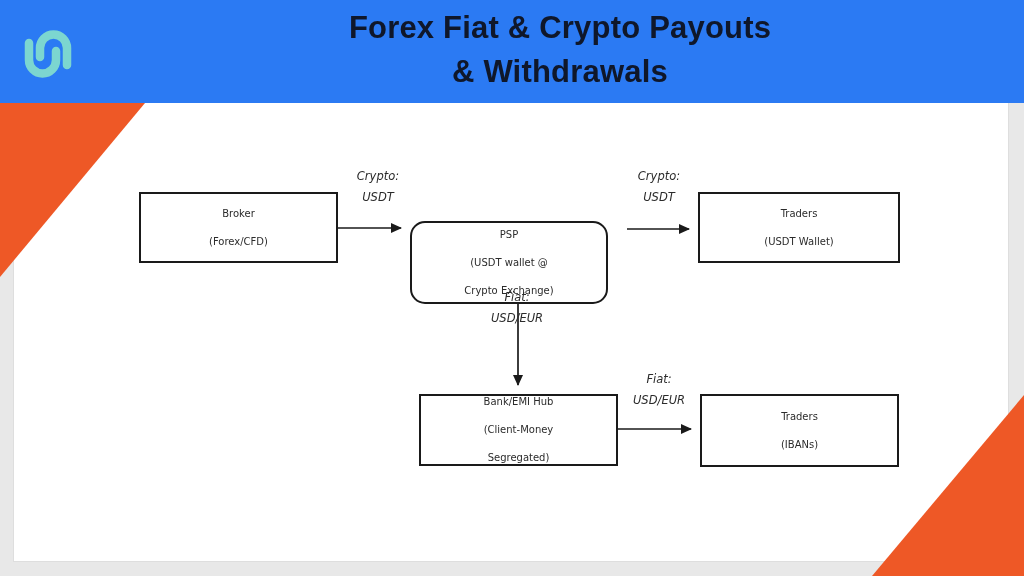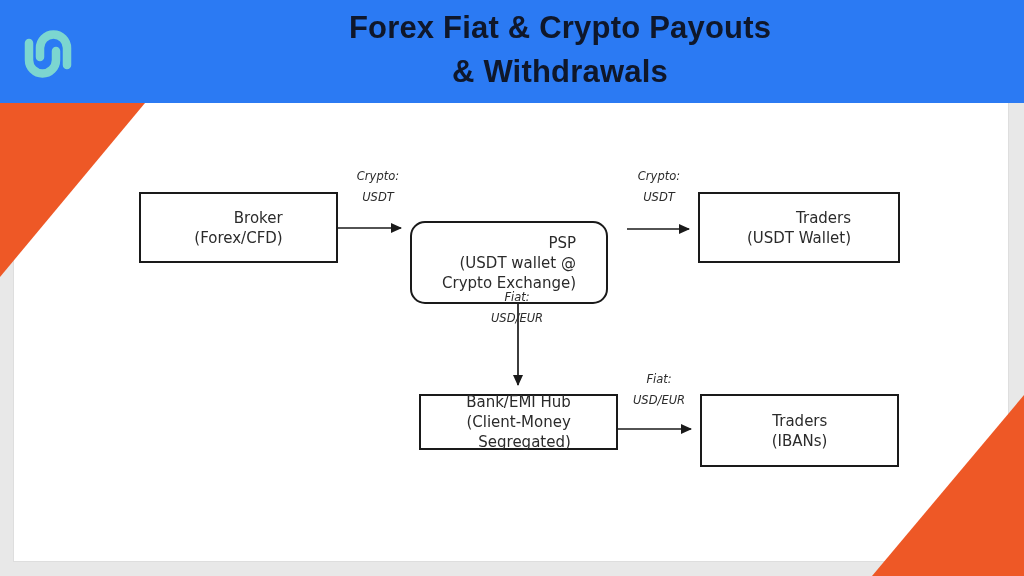--- a/index.html
+++ b/index.html
@@ -84,33 +84,33 @@
   }
   .connectors marker path{
     fill:var(--line-dark);
   }
   
   .node{
     position:absolute;
     display:flex;
     align-items:center;
     justify-content:center;
-    text-align:right;
+    text-align:center;
     border:2.5px solid var(--line-dark);
     background:var(--node-bg);
     color:var(--text-dark);
-    font-size:15px;
-    line-height:20px;
+    font-size:10px;
+    line-height:28px;
     white-space:pre-line;
     z-index:2;
   }
   .node-broker        {left:139px; top:192px; width:199px; height:71px;}
   .node-psp           {left:410px; top:187px; width:198px; height:83px; border-radius:15px;margin-top:34px;}
   .node-traders-usdt  {left:698px; top:192px; width:202px; height:71px;}
-  .node-bank-emi      {left:419px; top:394px; width:199px; height:56px;}
+  .node-bank-emi      {left:419px; top:394px; width:199px; height:72px;}
   .node-traders-ibans {left:700px; top:394px; width:199px; height:73px;}
   
   .edge-label{
     position:absolute;
     width:90px;
     text-align:center;
     font-style:italic;
     font-size:11.5px;
     line-height:21px;
     color:var(--text-dark);

